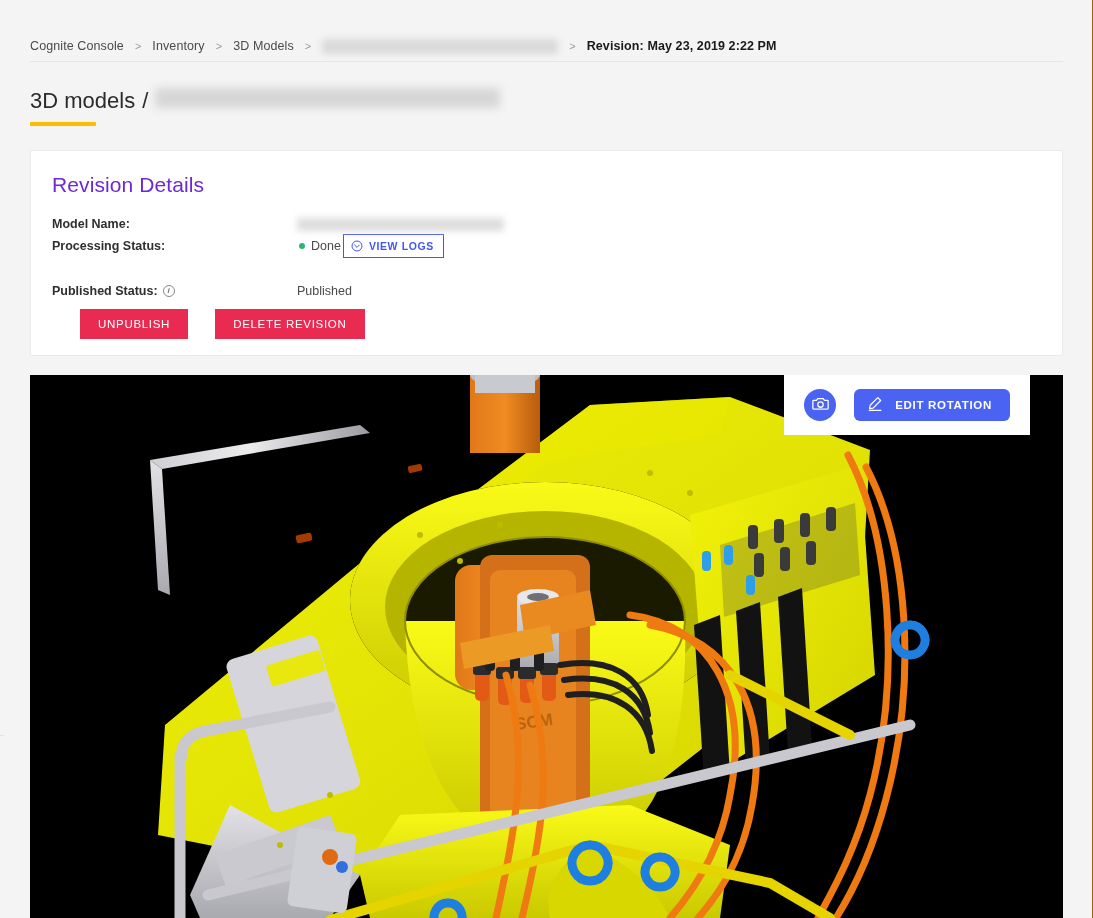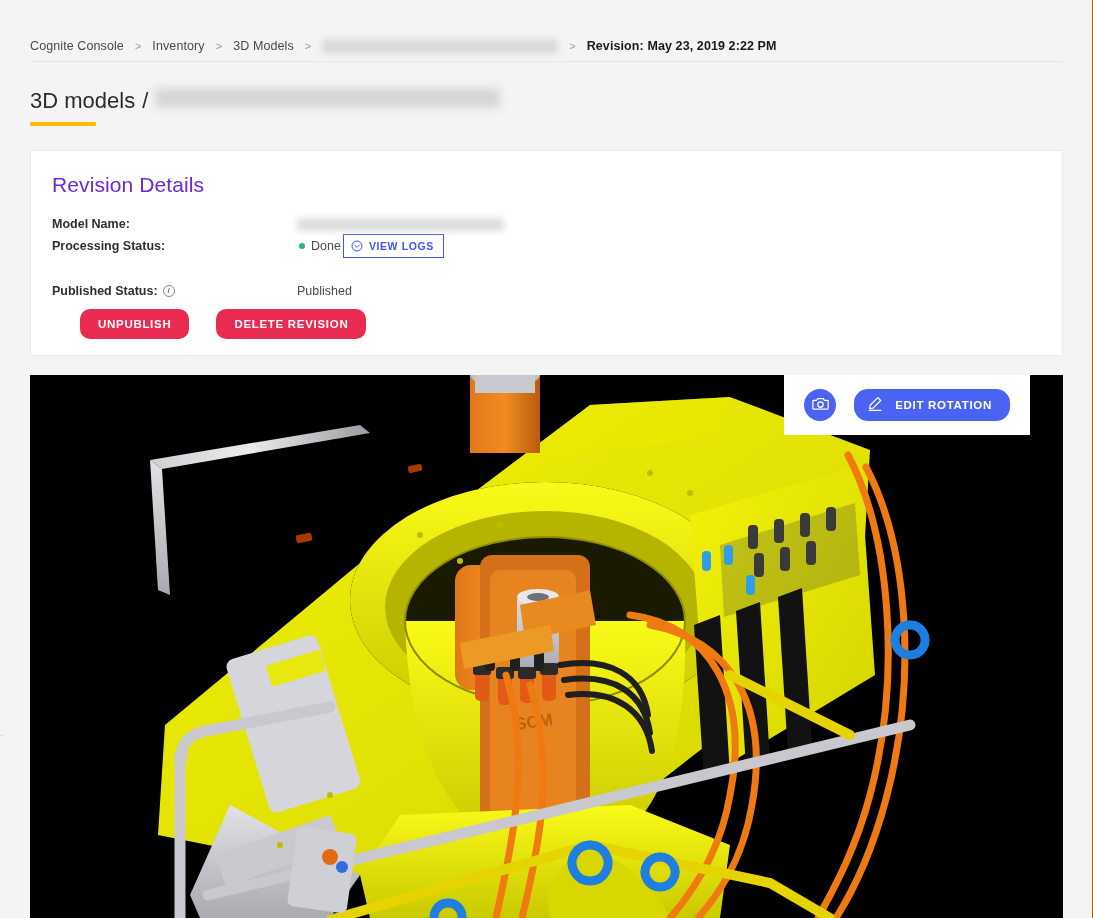--- a/index.html
+++ b/index.html
@@ -112,22 +112,22 @@
     padding: 5px 9px 5px 7px; cursor: pointer;
     font-family: "Liberation Sans", sans-serif;
   }
   .view-logs-btn svg { display: block; }
 
   .action-row {
     position: absolute; left: 49px; top: 158px;
     display: flex; gap: 27px;
   }
   .danger-btn {
-    background: #ea2b51; color: #fff; border: none; border-radius: 10px;
-    font-size: 11.5px; font-weight: bold; letter-spacing: .7px;
+    background: #ea2b51; color: #fff; border: none; border-radius: 0;
+    font-size: 11.5px; font-weight: normal; letter-spacing: .7px;
     padding: 0 18px; height: 30px; cursor: pointer;
     font-family: "Liberation Sans", sans-serif;
   }
 
   
   .viewer {
     position: absolute; left: 30px; top: 375px;
     width: 1033px; height: 543px;
     background: #000; overflow: hidden;
   }
@@ -138,21 +138,21 @@
     padding: 14px 20px;
     display: flex; align-items: center; gap: 18px;
     z-index: 5;
   }
   .camera-btn {
     width: 32px; height: 32px; border-radius: 50%; background: #4a63f2;
     border: none; cursor: pointer;
     display: flex; align-items: center; justify-content: center;
   }
   .edit-rotation-btn {
-    background: #4a63f2; color: #fff; border: none; border-radius: 14px;
+    background: #4a63f2; color: #fff; border: none; border-radius: 6px;
     height: 32px; padding: 0 18px 0 13px; cursor: pointer;
     display: flex; align-items: center; gap: 12px;
     font-size: 11.5px; font-weight: bold; letter-spacing: .7px;
     font-family: "Liberation Sans", sans-serif;
   }
 </style>
 </head>
 <body>
 
 <div class="app-frame">

